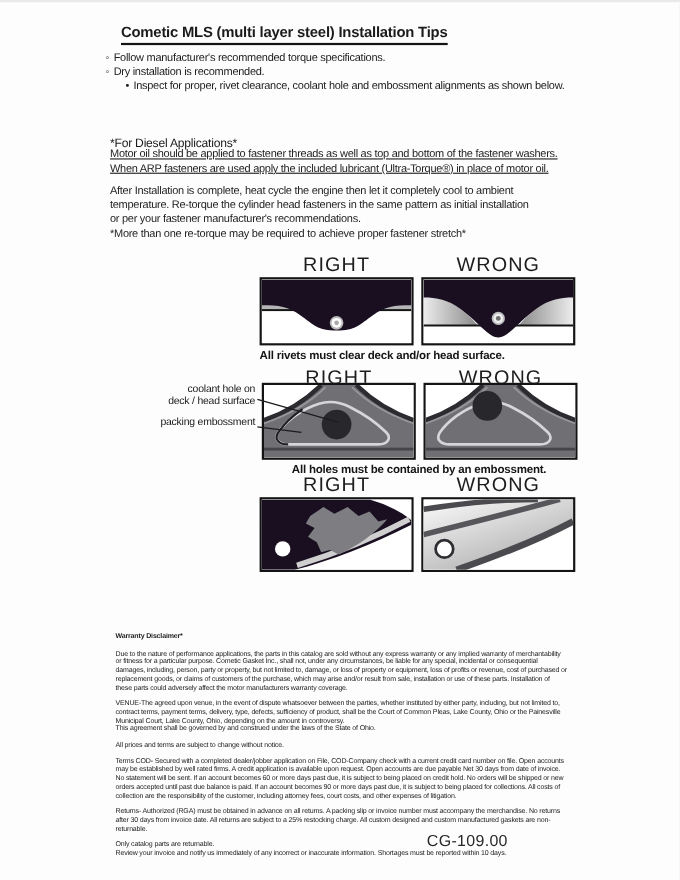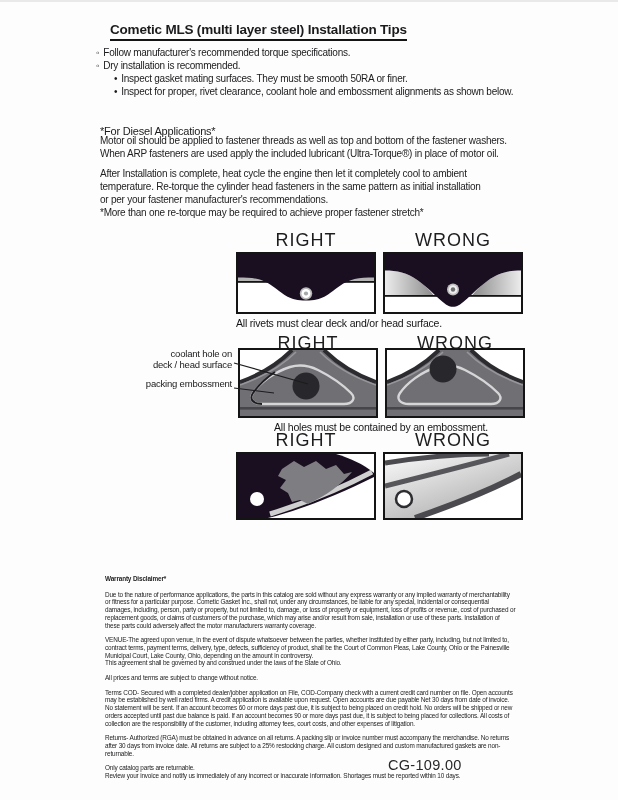--- a/index.html
+++ b/index.html
@@ -18,32 +18,32 @@
   
   .tips{top:44px;left:96px;font-size:10px;line-height:13px;letter-spacing:-0.25px;}
   .tip{white-space:pre-line;}
   .tip::before{content:"◦";margin-right:4px;font-size:10px;}
   .subtip{margin-left:18px;white-space:pre-line;}
   .subtip::before{content:"•";margin-right:4px;}
 
   
   .diesel-h{top:123px;left:100px;font-size:11px;font-weight:normal;letter-spacing:-0.2px;}
   .para{font-size:10px;line-height:12.8px;letter-spacing:-0.25px;color:#1d1d1f;}
-  .p1{top:133px;left:100px;}
+  .p1{top:133px;left:100px;text-decoration:underline;}
   .p2{top:166px;left:100px;}
   .note{top:205px;left:100px;}
 
   
   .dg{display:flex;flex-direction:column;}
   .dgrow{display:flex;gap:7px;}
   .dglabels{display:flex;gap:7px;margin-bottom:1px;}
   .dglabel{width:140px;text-align:center;font-size:18px;letter-spacing:1px;color:#1d1d1f;}
   .panel{width:136px;height:58px;border:2px solid #141414;background:#fff;}
   .panel svg{display:block;}
-  .caption{font-size:10.5px;font-weight:normal;letter-spacing:-0.2px;margin-top:3px;color:#151517;}
+  .caption{font-size:10.5px;font-weight:bold;letter-spacing:-0.2px;margin-top:3px;color:#151517;}
   .dg1{top:228px;left:236px;}
   .dg3{top:428px;left:236px;}
   .panel-tall{height:66px;}
   .panel-mid{height:64px;}
 
   
   .d2{top:331px;left:100px;width:424px;height:92px;}
   .d2-labelrow{position:absolute;left:138px;top:0;display:flex;gap:7px;}
   .d2-panels{position:absolute;left:138px;top:15px;display:flex;gap:7px;}
   .d2-lab{position:absolute;text-align:right;width:132px;left:0;font-size:9.5px;line-height:10.5px;letter-spacing:-0.2px;color:#19191b;}
@@ -64,21 +64,20 @@
 </head>
 <body>
 
 <div class="page">
 
   <div class="abs title">Cometic MLS (multi layer steel) Installation Tips</div>
 
   <div class="abs tips">
     <div class="tip"><span>Follow manufacturer's recommended torque specifications.</span></div>
     <div class="tip"><span>Dry installation is recommended.</span></div>
-    <div class="subtip"><span>Inspect gasket mating surfaces.  They must be smooth 50RA or finer.</span></div>
     <div class="subtip"><span>Inspect for proper, rivet clearance, coolant hole and embossment alignments as shown below.</span></div>
   </div>
 
   <div class="abs diesel-h">*For Diesel Applications*</div>
   <div class="abs para p1 pre">Motor oil should be applied to fastener threads as well as top and bottom of the fastener washers.
 When ARP fasteners are used apply the included lubricant (Ultra-Torque®) in place of motor oil.</div>
   <div class="abs para p2 pre">After Installation is complete, heat cycle the engine then let it completely cool to ambient
 temperature. Re-torque the cylinder head fasteners in the same pattern as initial installation
 or per your fastener manufacturer's recommendations.</div>
   <div class="abs para note">*More than one re-torque may be required to achieve proper fastener stretch*</div>

